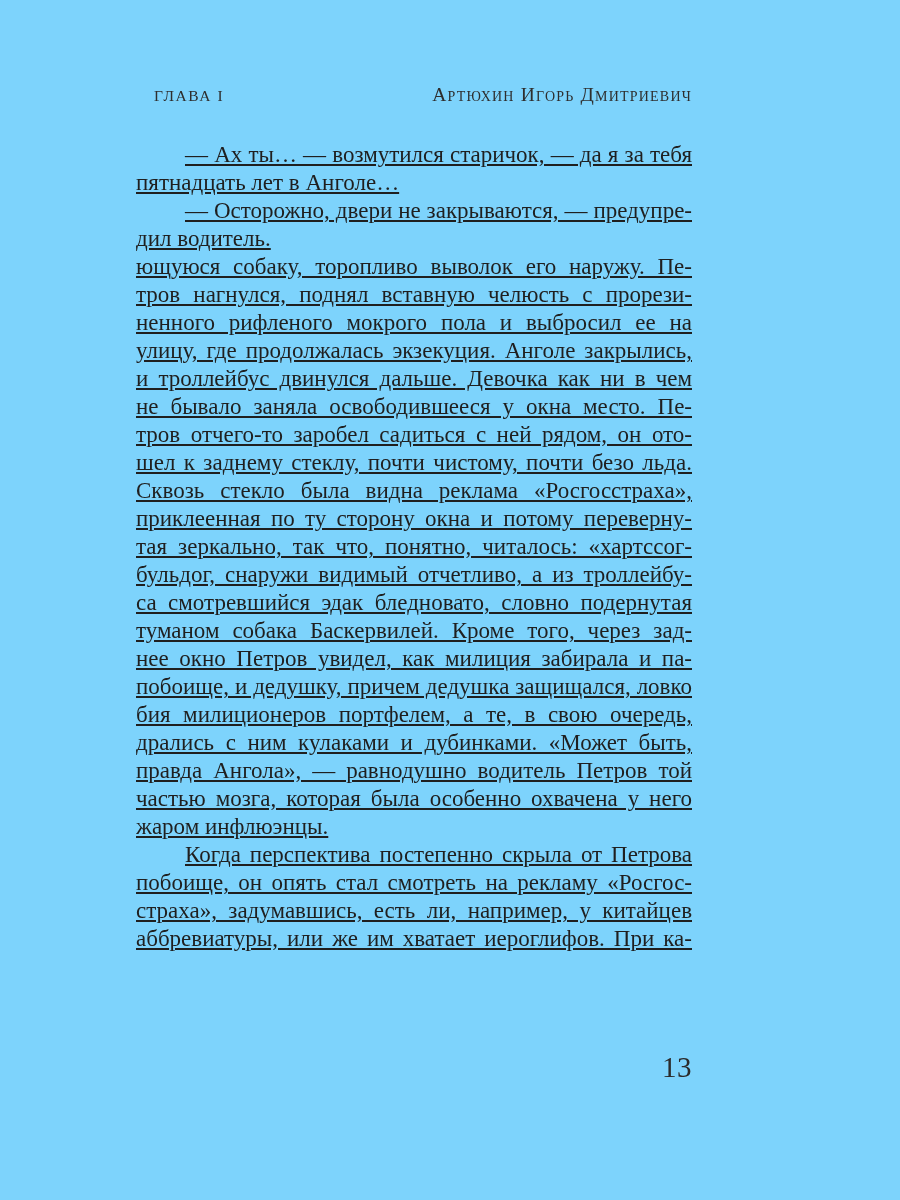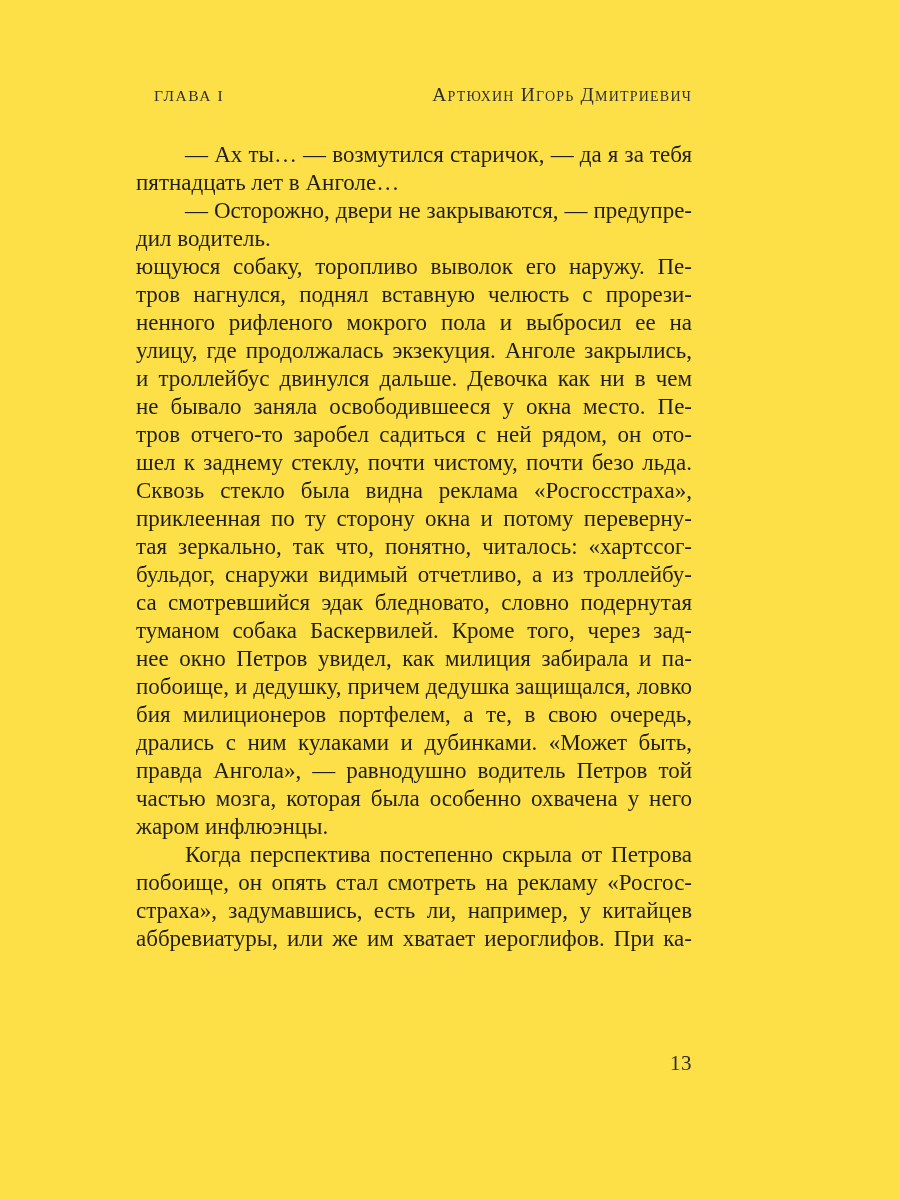--- a/index.html
+++ b/index.html
@@ -4,21 +4,21 @@
 <style>
   html, body {
     margin: 0;
     padding: 0;
     background: #ffffff;
   }
   .page {
     position: relative;
     width: 900px;
     height: 1200px;
-    background: #fde047;
+    background: #7dd3fc;
     font-family: "Liberation Serif", "DejaVu Serif", serif;
     color: #1f1f1f;
     overflow: hidden;
   }
   .running-header {
     position: absolute;
     top: 84px;
     left: 136px;
     width: 556px;
     display: flex;
@@ -45,34 +45,35 @@
     left: 136px;
     width: 556px;
     font-size: 23px;
   }
   .line {
     height: 28px;
     line-height: 28px;
     overflow: hidden;
     text-align: justify;
     text-align-last: justify;
+    text-decoration: underline;
   }
   .line.indent {
     text-indent: 49px;
   }
   .line.end {
     text-align-last: left;
   }
   .page-number {
     position: absolute;
     top: 1051px;
     left: 136px;
     width: 556px;
     text-align: right;
-    font-size: 21px;
+    font-size: 29px;
     color: #2b2b2b;
     font-feature-settings: "onum";
     letter-spacing: 0.5px;
   }
 </style>
 </head>
 <body>
 
 <div class="page">
 

